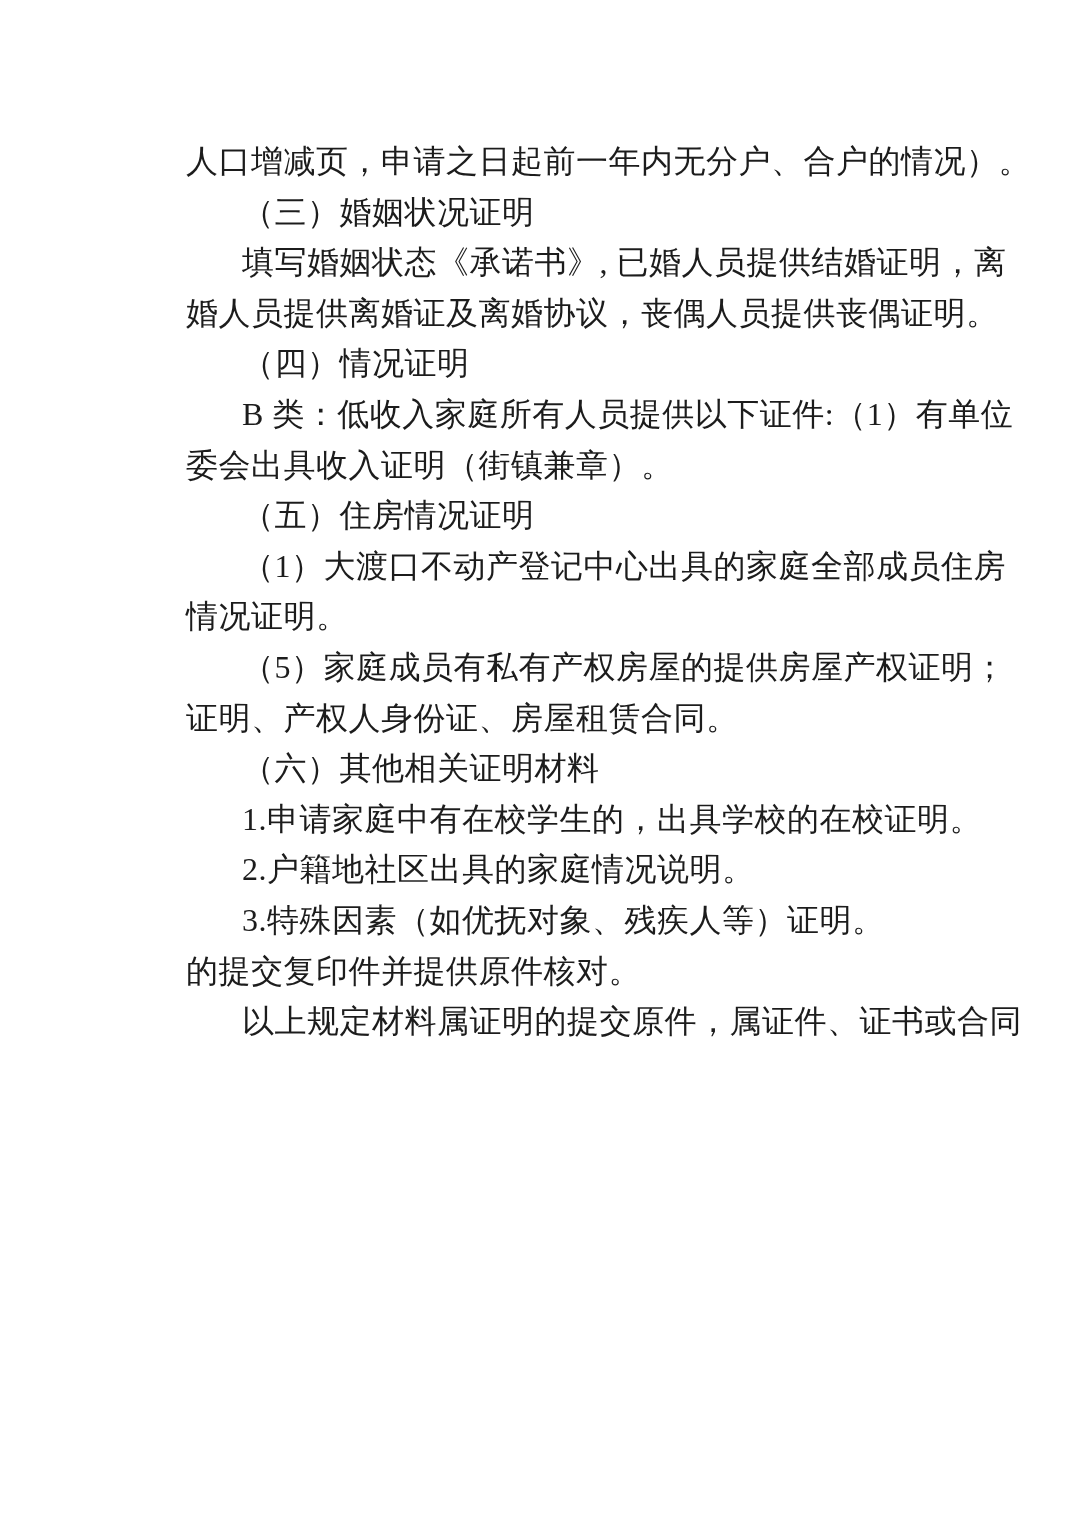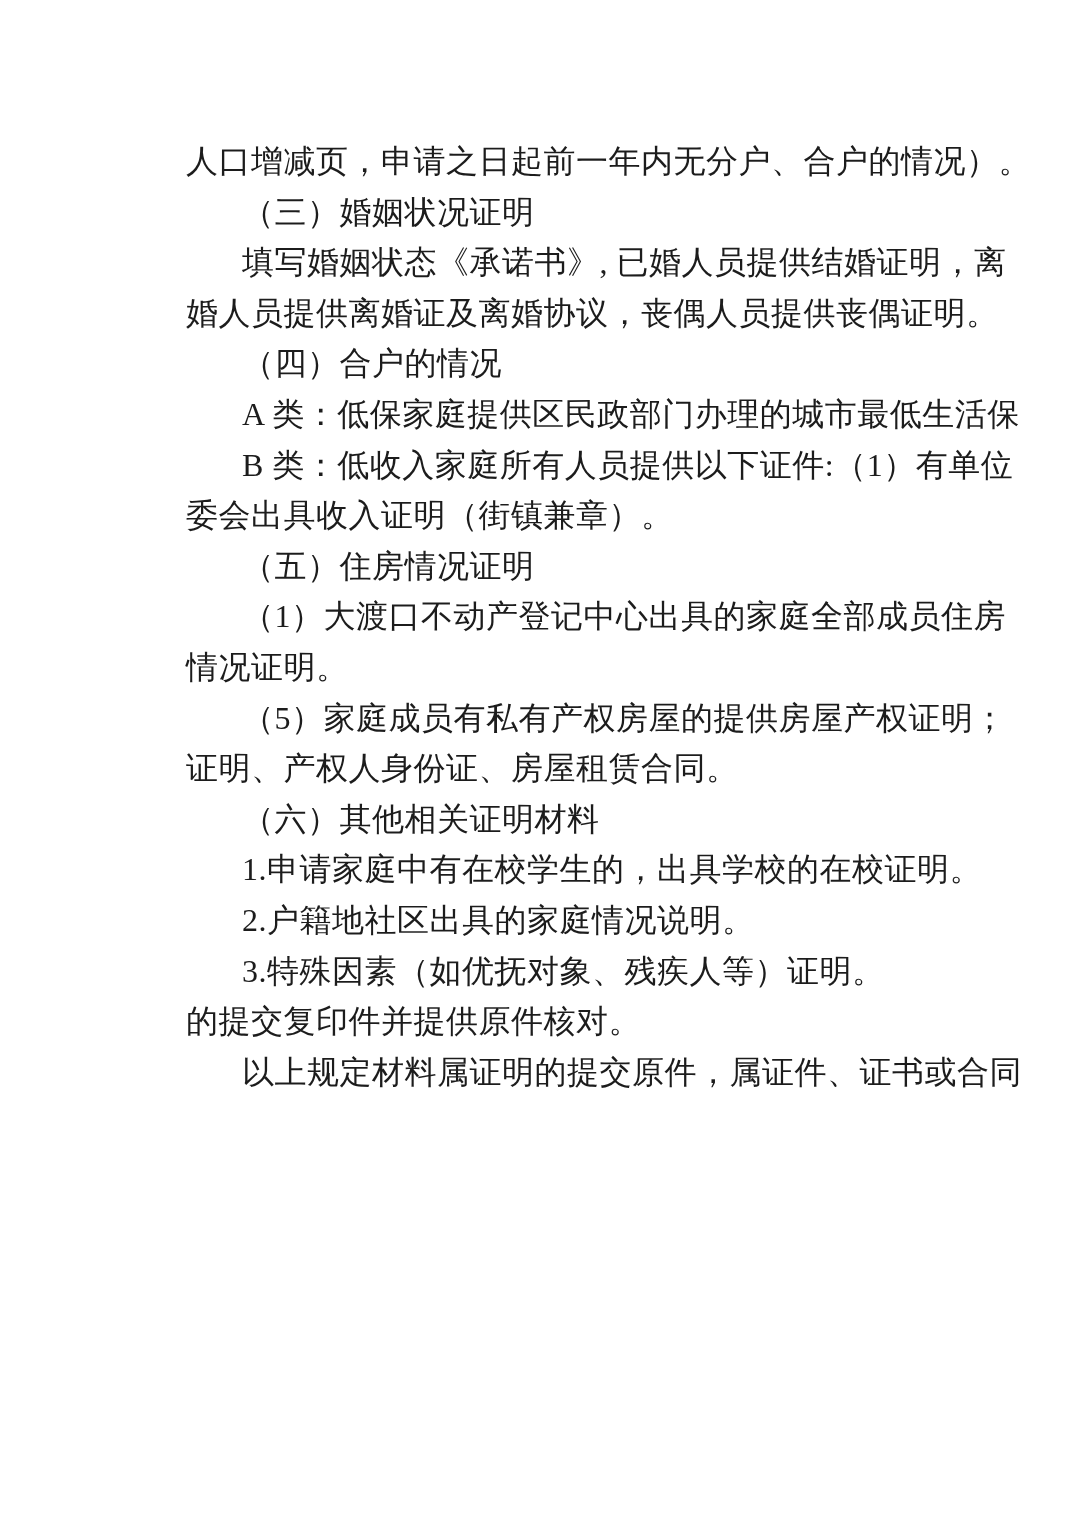--- a/index.html
+++ b/index.html
@@ -44,22 +44,21 @@
 </style>
 </head>
 <body>
 
 <div class="page">
   <div class="text-block">
     <div class="line j">人口增减页，申请之日起前一年内无分户、合户的情况）。</div>
     <div class="line indent">（三）婚姻状况证明</div>
     <div class="line indent j">填写婚姻状态《承诺书》, 已婚人员提供结婚证明，离</div>
     <div class="line">婚人员提供离婚证及离婚协议，丧偶人员提供丧偶证明。</div>
-    <div class="line indent">（四）合户的情况</div>
-    <div class="line indent j">A 类：低保家庭提供区民政部门办理的城市最低生活保</div>
+    <div class="line indent">（四）情况证明</div>
     <div class="line indent j">B 类：低收入家庭所有人员提供以下证件:（1）有单位</div>
     <div class="line">委会出具收入证明（街镇兼章）。</div>
     <div class="line indent">（五）住房情况证明</div>
     <div class="line indent j">（1）大渡口不动产登记中心出具的家庭全部成员住房</div>
     <div class="line">情况证明。</div>
     <div class="line indent j">（5）家庭成员有私有产权房屋的提供房屋产权证明；</div>
     <div class="line">证明、产权人身份证、房屋租赁合同。</div>
     <div class="line indent">（六）其他相关证明材料</div>
     <div class="line indent">1.申请家庭中有在校学生的，出具学校的在校证明。</div>
     <div class="line indent">2.户籍地社区出具的家庭情况说明。</div>

